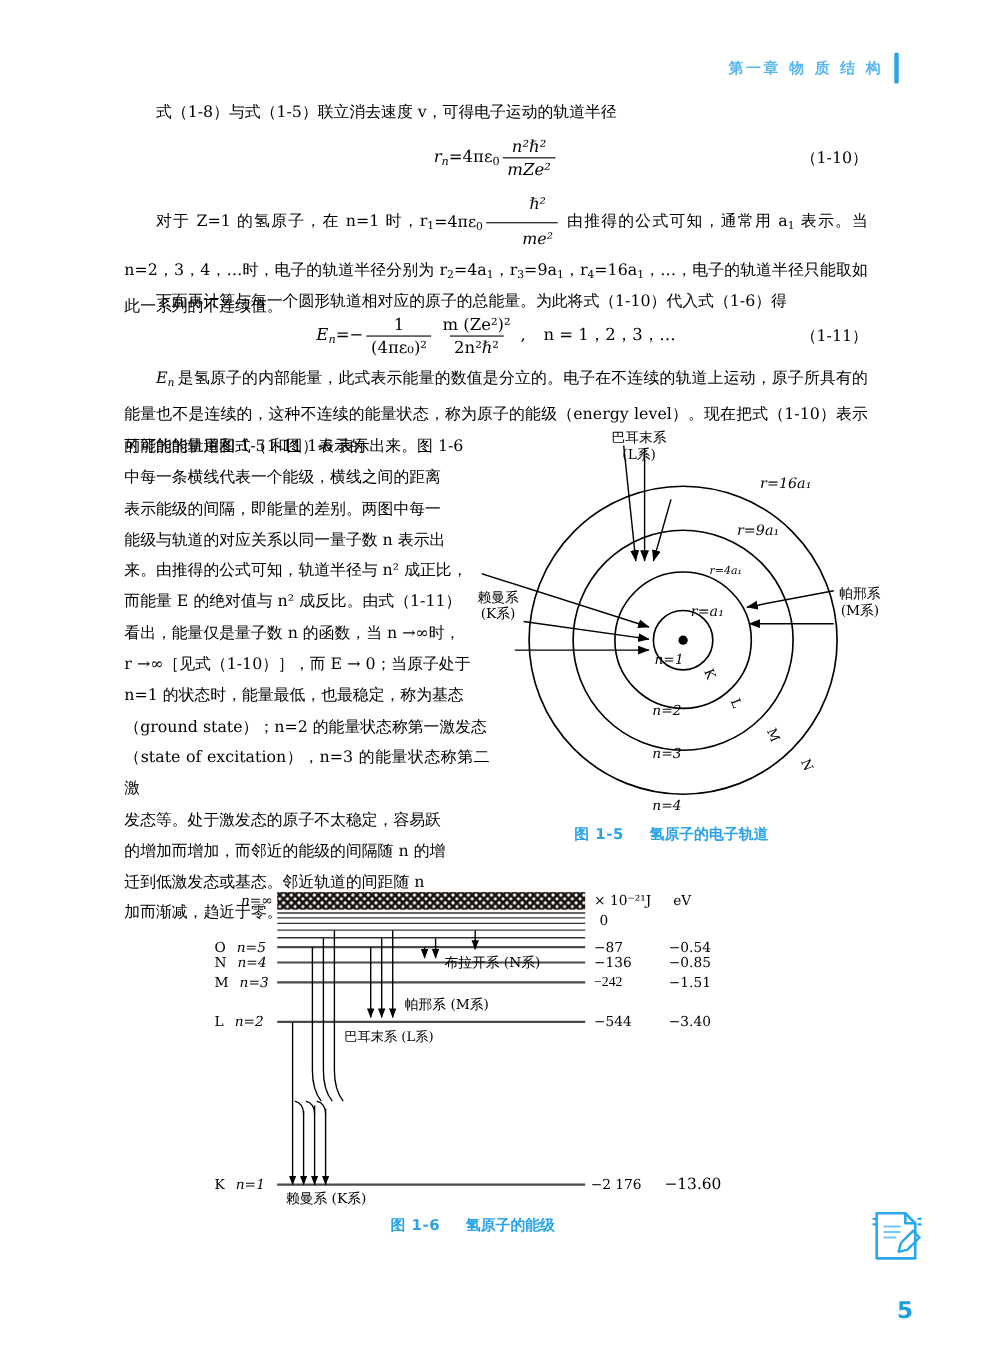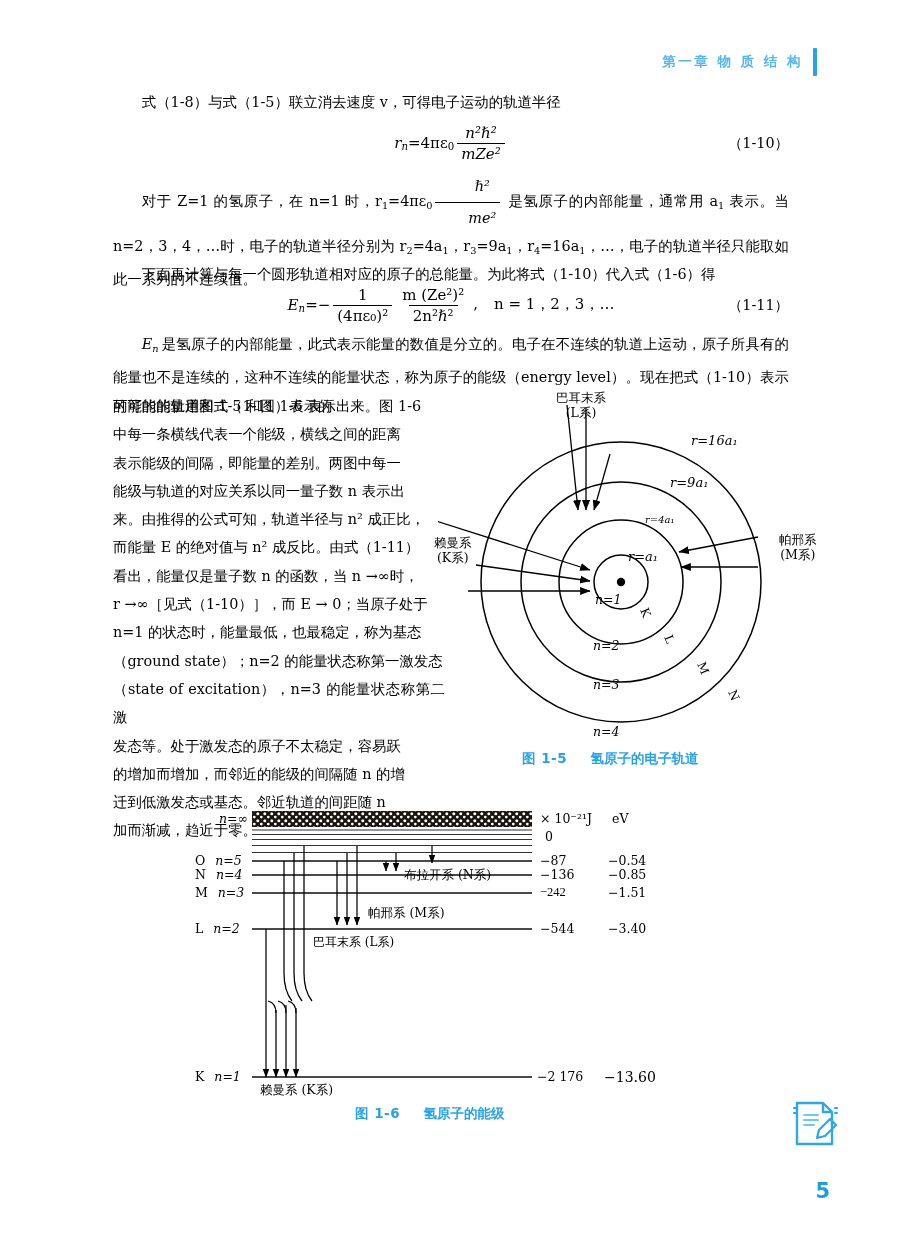--- a/index.html
+++ b/index.html
@@ -165,21 +165,21 @@
           <span class="den"><i class="v">mZe²</i></span>
         </span>
     </span>
     <span class="eq-num">（1-10）</span>
   </div>
 
   <div class="p-full body-text indent" style="top:172px;">
     <span>对于 Z=1 的氢原子，在 n=1 时，r</span><sub class="sn">1</sub><span class="frac-inline"><span>=4πε</span><sub class="sn">0</sub><span class="frac">
           <span class="num"><i class="v">ℏ²</i></span>
           <span class="den"><i class="v">me²</i></span>
-        </span></span><span> 是氢原子的内部能量，通常用 a</span><sub class="sn">1</sub><span> 表示。当 n=2，3，4，…时，电子的轨道半径分别为 r</span><sub class="sn">2</sub><span>=4a</span><sub class="sn">1</sub><span>，r</span><sub class="sn">3</sub><span>=9a</span><sub class="sn">1</sub><span>，r</span><sub class="sn">4</sub><span>=16a</span><sub class="sn">1</sub><span>，…，电子的轨道半径只能取如此一系列的不连续值。</span>
+        </span></span><span> 由推得的公式可知，通常用 a</span><sub class="sn">1</sub><span> 表示。当 n=2，3，4，…时，电子的轨道半径分别为 r</span><sub class="sn">2</sub><span>=4a</span><sub class="sn">1</sub><span>，r</span><sub class="sn">3</sub><span>=9a</span><sub class="sn">1</sub><span>，r</span><sub class="sn">4</sub><span>=16a</span><sub class="sn">1</sub><span>，…，电子的轨道半径只能取如此一系列的不连续值。</span>
   </div>
 
   <div class="p-full body-text indent" style="top:260px;">
     <span>下面再计算与每一个圆形轨道相对应的原子的总能量。为此将式（1-10）代入式（1-6）得</span>
   </div>
 
   <div class="eq-row" style="top:282px; height:46px;">
     <span>
       <i class="v">E</i><sub class="s">n</sub><span>=−</span><span class="frac">
           <span class="num">1</span>
@@ -256,21 +256,21 @@
     <div style="position:absolute; left:118px; top:-2px; font-size:12.5px; line-height:15px; text-align:center; white-space:nowrap;">
       <div>巴耳末系</div>
       <div>(L系)</div>
     </div>
 
     <div style="position:absolute; left:-4px; top:143px; font-size:12.5px; line-height:15px; text-align:center; white-space:nowrap;">
       <div>赖曼系</div>
       <div>(K系)</div>
     </div>
 
-    <div style="position:absolute; left:341px; top:140px; font-size:12.5px; line-height:15px; text-align:center; white-space:nowrap;">
+    <div style="position:absolute; left:325px; top:140px; font-size:12.5px; line-height:15px; text-align:center; white-space:nowrap;">
       <div>帕邢系</div>
       <div>(M系)</div>
     </div>
 
     <div style="position:absolute; left:253px; top:41px; font-size:13px; font-style:italic; white-space:nowrap;">r=16a₁</div>
     <div style="position:absolute; left:232px; top:83px; font-size:13px; font-style:italic; white-space:nowrap;">r=9a₁</div>
     <div style="position:absolute; left:207px; top:122px; font-size:10px; font-style:italic; white-space:nowrap;">r=4a₁</div>
     <div style="position:absolute; left:190px; top:157px; font-size:13px; font-style:italic; white-space:nowrap;">r=a₁</div>
 
     <div style="position:absolute; left:157px; top:200px; font-size:12.5px; font-style:italic; white-space:nowrap;">n=1</div>

